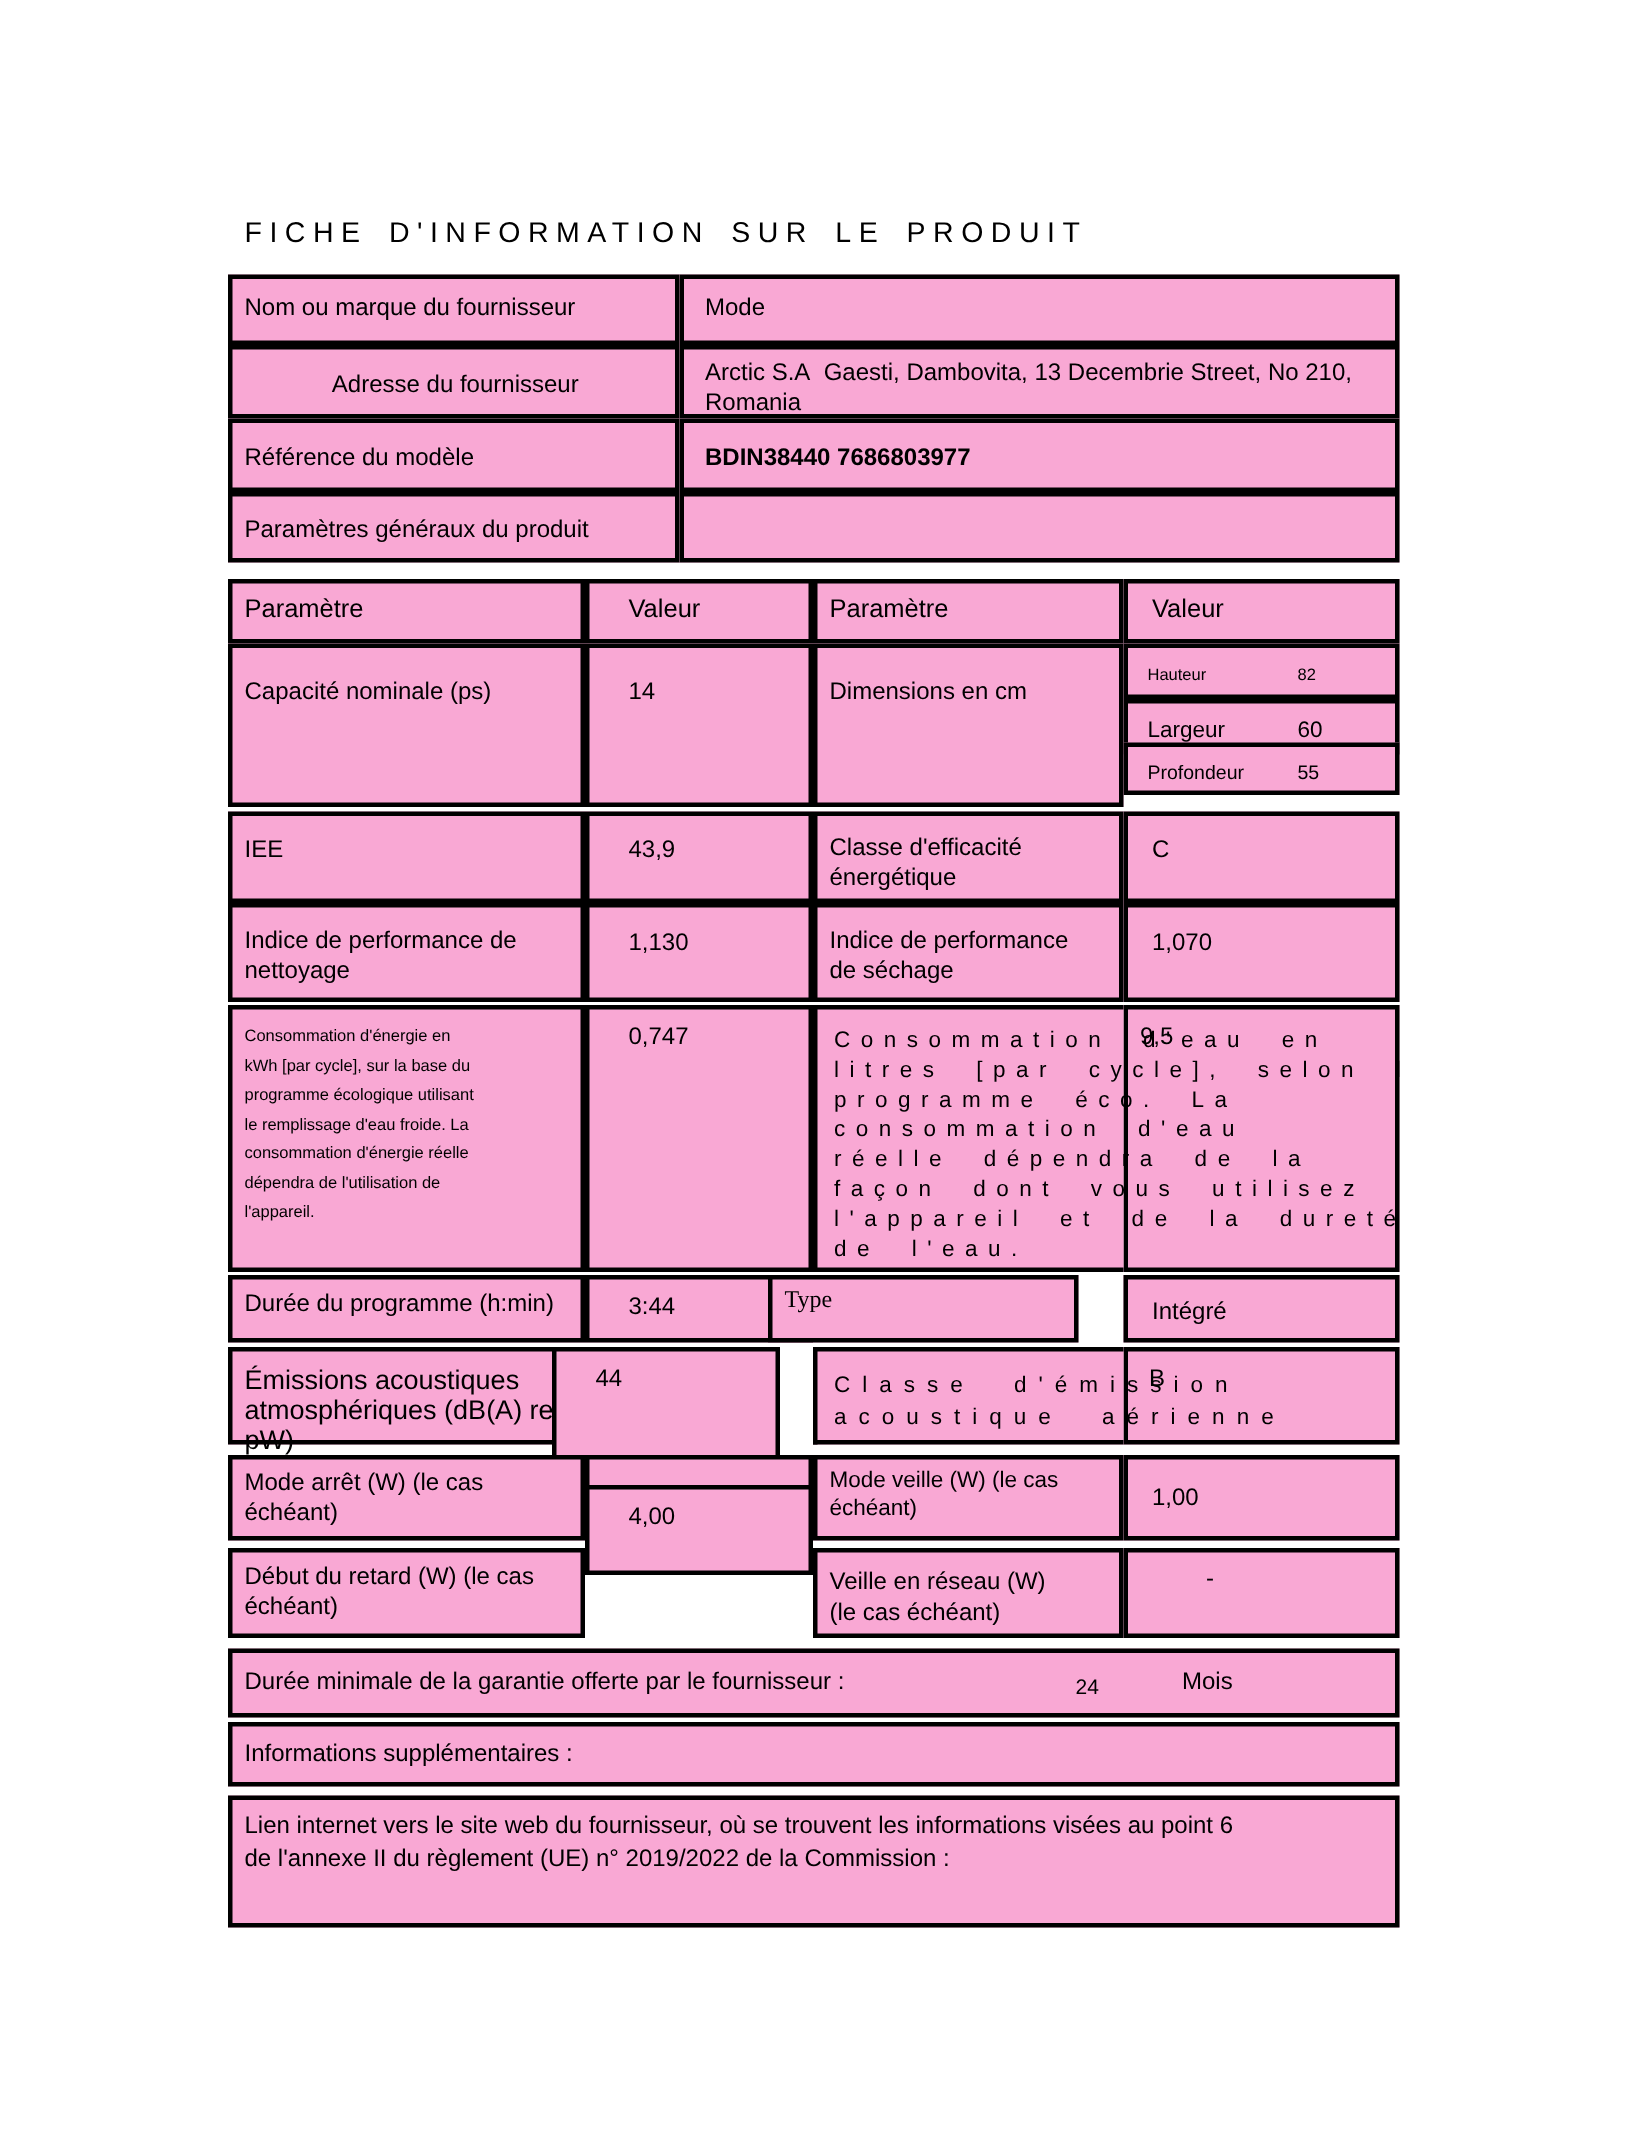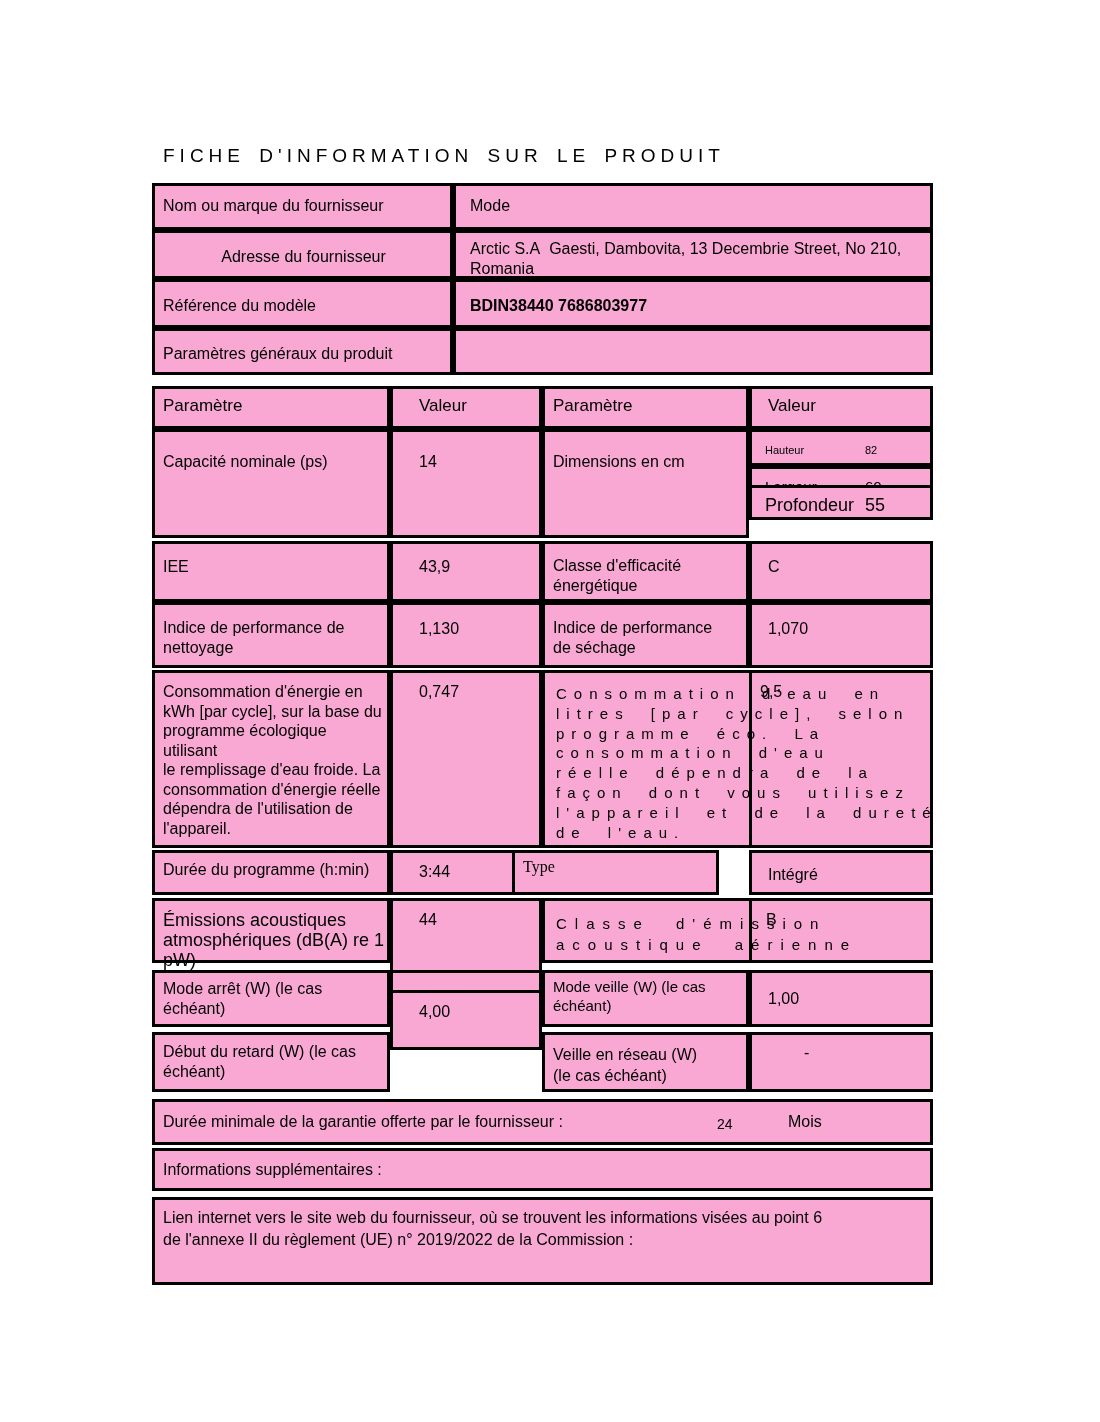--- a/index.html
+++ b/index.html
@@ -10,21 +10,21 @@
   .cell{position:absolute;box-sizing:border-box;border:3px solid #000;background:#f9a8d4;
         font-size:16px;line-height:20px;}
   .ml{white-space:pre-line;}
   .bold{font-weight:bold;}
   .dimval{position:absolute;left:113px;top:8px;}
   .ovf{overflow:visible;}
   .lsA{position:absolute;left:11px;top:11px;width:420px;white-space:pre-line;
        font-size:15px;line-height:19.8px;letter-spacing:7px;word-spacing:10px;}
   .lsB{position:absolute;left:11px;top:12px;width:420px;white-space:pre-line;
        font-size:15px;line-height:21px;letter-spacing:8px;word-spacing:14px;}
-  .small15{font-size:16px;line-height:19.5px;}
+  .small15{font-size:11px;line-height:19.5px;}
   .garval{position:absolute;top:12px;font-size:14px;}
   .garunit{position:absolute;top:10px;font-size:16px;}
   .linktext{white-space:pre-line;font-size:16px;line-height:21.5px;}
   .url{font-size:17.5px;line-height:22px;margin-top:4px;}
 </style>
 </head>
 <body>
 
 <div class="page">
 
@@ -52,21 +52,21 @@
   <div class="cell" style="left:390px;top:429px;width:152px;height:109px;padding:20px 4px 0 26px;">14</div>
   <div class="cell" style="left:542px;top:429px;width:207px;height:109px;padding:20px 4px 0 8px;">Dimensions en cm</div>
   <div class="cell" style="left:749px;top:429px;width:184px;height:37px;padding:8px 0 0 13px;font-size:11px;">
     <span>Hauteur</span>
     <span class="dimval">82</span>
   </div>
   <div class="cell" style="left:749px;top:466px;width:184px;height:37px;padding:8px 0 0 13px;font-size:15px;">
     <span>Largeur</span>
     <span class="dimval">60</span>
   </div>
-  <div class="cell" style="left:749px;top:485px;width:184px;height:35px;padding:7px 0 0 13px;font-size:18px;">
+  <div class="cell" style="left:749px;top:495px;width:184px;height:35px;padding:7px 0 0 13px;font-size:13px;">
     <span>Profondeur</span>
     <span class="dimval" style="top:7px;">55</span>
   </div>
 
   <div class="cell" style="left:152px;top:541px;width:238px;height:61px;padding:13px 4px 0 8px;">IEE</div>
   <div class="cell" style="left:390px;top:541px;width:152px;height:61px;padding:13px 4px 0 26px;">43,9</div>
   <div class="cell ml" style="left:542px;top:541px;width:207px;height:61px;padding:12px 4px 0 8px;">Classe d'efficacité
 énergétique</div>
   <div class="cell" style="left:749px;top:541px;width:184px;height:61px;padding:13px 4px 0 16px;">C</div>
 
@@ -98,21 +98,21 @@
   </div>
 
   <div class="cell" style="left:152px;top:850px;width:238px;height:45px;padding:7px 4px 0 8px;">Durée du programme (h:min)</div>
   <div class="cell" style="left:390px;top:850px;width:152px;height:45px;padding:9px 4px 0 26px;">3:44</div>
   <div class="cell" style="left:512px;top:850px;width:207px;height:45px;padding:4px 4px 0 8px;font-family:Liberation Serif, serif;">Type</div>
   <div class="cell" style="left:749px;top:850px;width:184px;height:45px;padding:12px 4px 0 16px;">Intégré</div>
 
   <div class="cell" style="left:749px;top:898px;width:184px;height:65px;padding:9px 0 0 14px;">B</div>
   <div class="cell ml" style="left:152px;top:898px;width:238px;height:65px;padding:9px 0 0 8px;font-size:18px;">Émissions acoustiques
 atmosphériques (dB(A) re 1 pW)</div>
-  <div class="cell" style="left:390px;top:898px;width:152px;height:81px;padding:9px 4px 0 26px;">44</div>
+  <div class="cell" style="left:368px;top:898px;width:152px;height:81px;padding:9px 4px 0 26px;">44</div>
   <div class="cell ovf" style="left:542px;top:898px;width:207px;height:65px;border-right:none;">
     <div class="lsB">Classe d'émission
 acoustique aérienne</div>
   </div>
 
   <div class="cell ml" style="left:152px;top:970px;width:238px;height:57px;padding:6px 4px 0 8px;">Mode arrêt (W) (le cas
 échéant)</div>
   <div class="cell" style="left:390px;top:970px;width:152px;height:57px;padding:16px 4px 0 26px;">0,50</div>
   <div class="cell ml" style="left:542px;top:970px;width:207px;height:57px;padding:4px 4px 0 8px;font-size:15px;line-height:19px;">Mode veille (W) (le cas
 échéant)</div>

